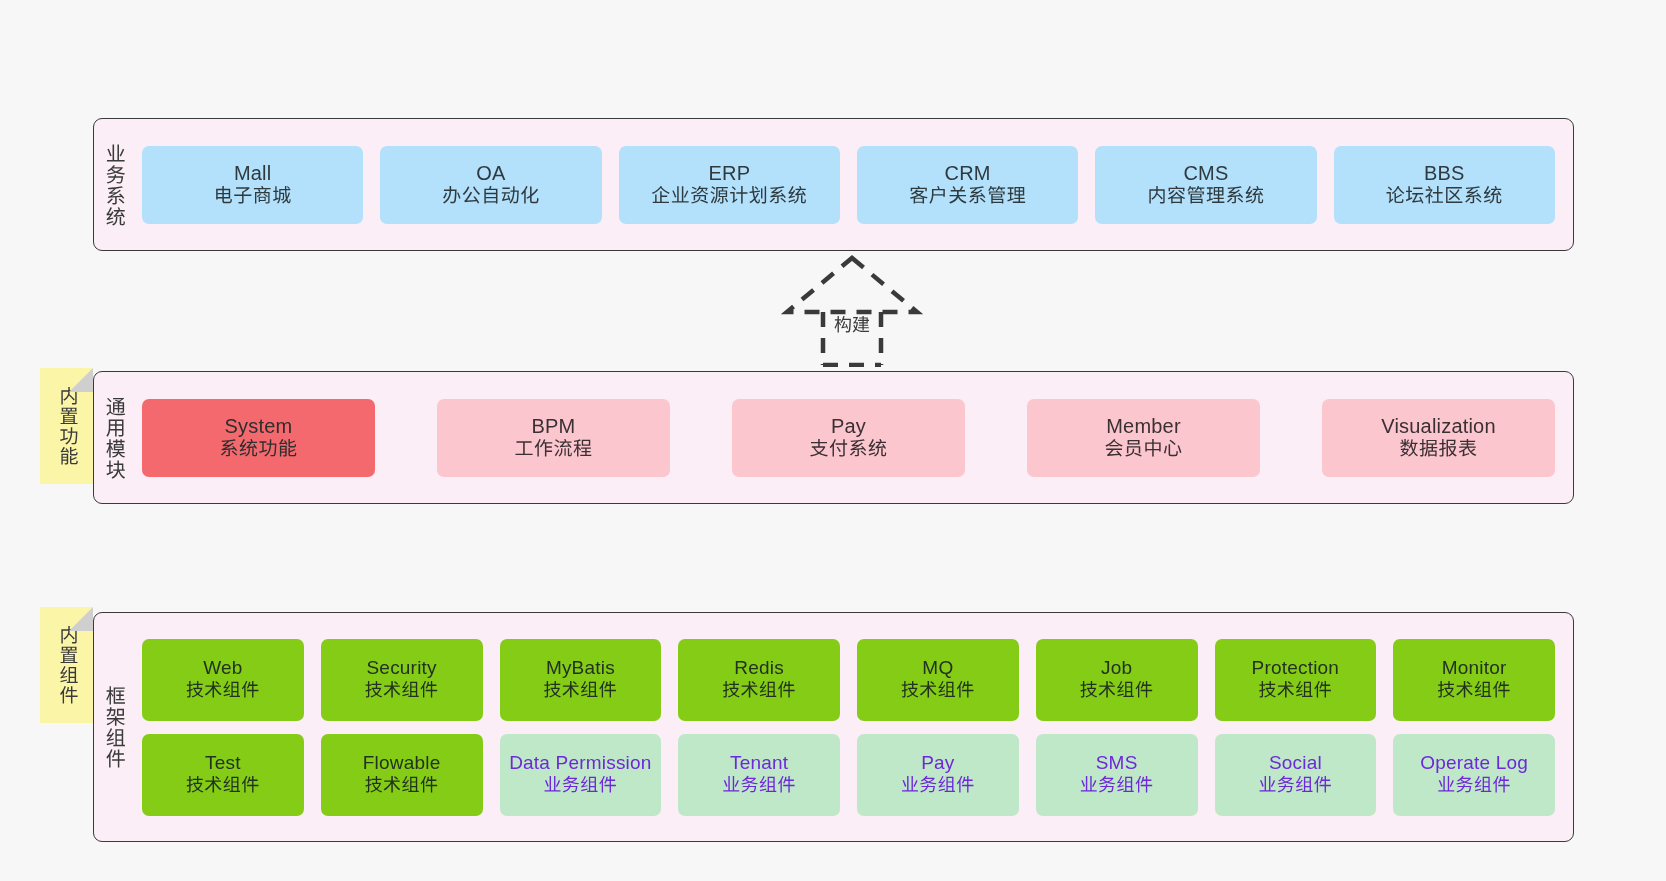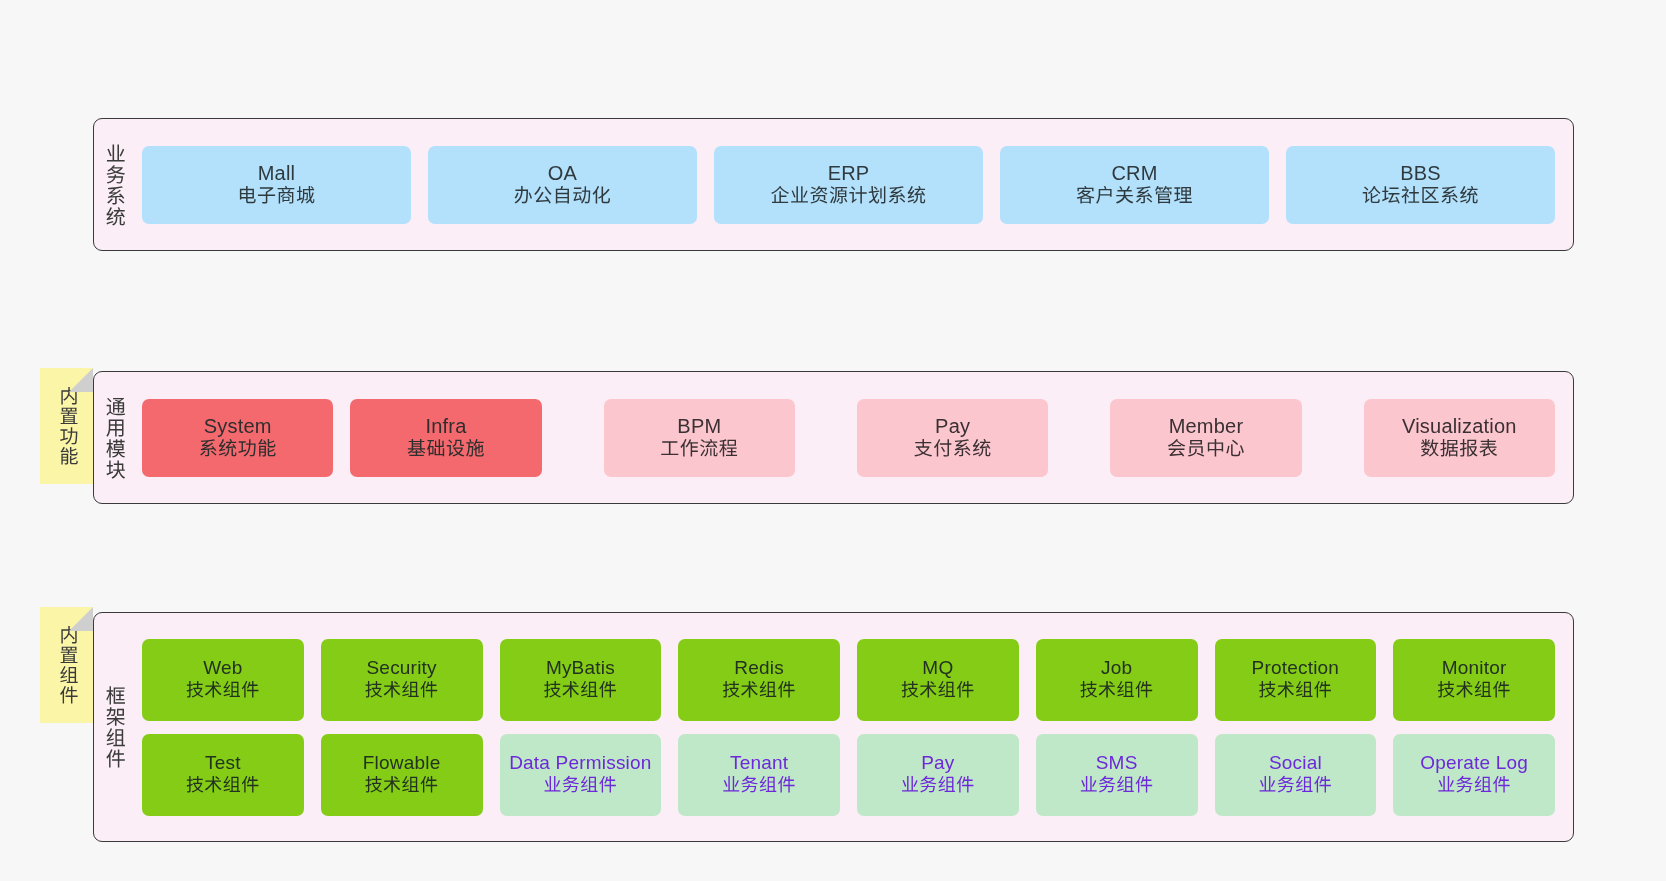--- a/index.html
+++ b/index.html
@@ -182,42 +182,50 @@
         </div>
         <div class="node c-blue">
           <span class="n-title">ERP</span>
           <span class="n-sub">企业资源计划系统</span>
         </div>
         <div class="node c-blue">
           <span class="n-title">CRM</span>
           <span class="n-sub">客户关系管理</span>
         </div>
         <div class="node c-blue">
+          <span class="n-title">CMS</span>
+          <span class="n-sub">内容管理系统</span>
+        </div>
+        <div class="node c-blue">
           <span class="n-title">BBS</span>
           <span class="n-sub">论坛社区系统</span>
         </div>
       </div>
     </div>
   </div>
 
+  <div class="uml-arrow arrow-build">
+    <svg viewBox="0 0 190 115" xmlns="http://www.w3.org/2000/svg">
+      <path d="M 95 6 L 160 60 L 30 60 Z" fill="none" stroke="#3a3a3a" stroke-width="4.5" stroke-dasharray="15,11" stroke-linecap="butt" stroke-linejoin="miter"></path>
+      <path d="M 66 60 L 66 113 M 124 60 L 124 113" fill="none" stroke="#3a3a3a" stroke-width="4.5" stroke-dasharray="15,11" stroke-linecap="butt"></path>
+      <path d="M 66 113 L 124 113" fill="none" stroke="#3a3a3a" stroke-width="4.5" stroke-dasharray="15,11" stroke-linecap="butt"></path>
+    </svg>
+    <span class="arrow-label">构建</span>
+  </div>
 
   <div class="sticky sticky-mod">内置功能</div>
 
   <div class="layer layer-mod">
     <div class="layer-label">通用模块</div>
     <div class="layer-body">
       <div class="node-row">
         <div class="node c-red">
           <span class="n-title">System</span>
           <span class="n-sub">系统功能</span>
         </div>
-        <div class="node c-red">
-          <span class="n-title">Infra</span>
-          <span class="n-sub">基础设施</span>
-        </div>
         <div class="node c-pink">
           <span class="n-title">BPM</span>
           <span class="n-sub">工作流程</span>
         </div>
         <div class="node c-pink">
           <span class="n-title">Pay</span>
           <span class="n-sub">支付系统</span>
         </div>
         <div class="node c-pink">
           <span class="n-title">Member</span>

